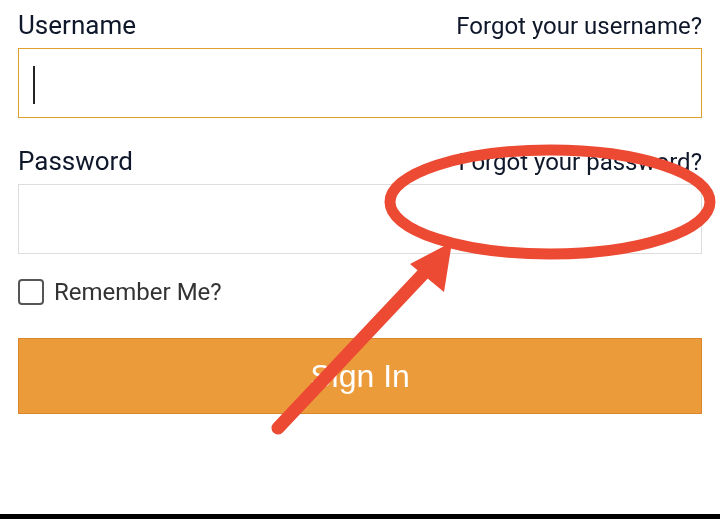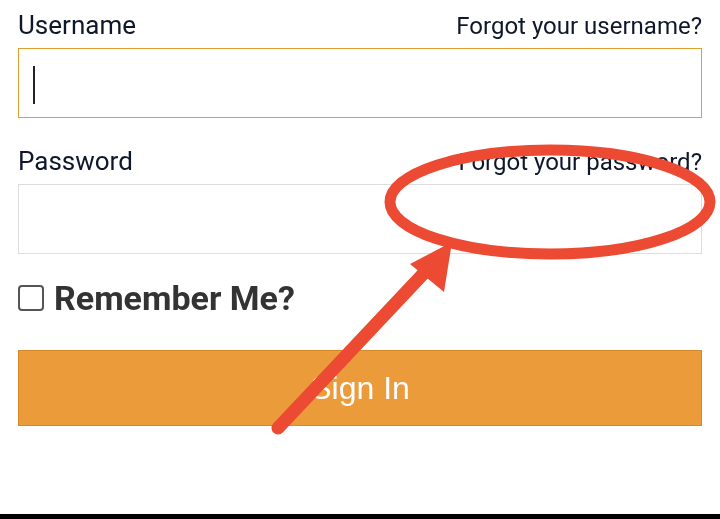--- a/index.html
+++ b/index.html
@@ -66,23 +66,23 @@
     }
     .remember-checkbox {
       width: 26px;
       height: 26px;
       border: 2px solid #555;
       border-radius: 4px;
       background: #fff;
       cursor: pointer;
     }
     .remember-label {
-      font-size: 34px;
+      font-size: 24px;
       color: #333;
-      font-weight: 700;
+      font-weight: 400;
     }
     .signin-button {
       width: 100%;
       height: 76px;
       background: #ec9b3b;
       border: 1px solid #d8882a;
       color: #fff;
       font-size: 32px;
       font-weight: 400;
       cursor: pointer;

